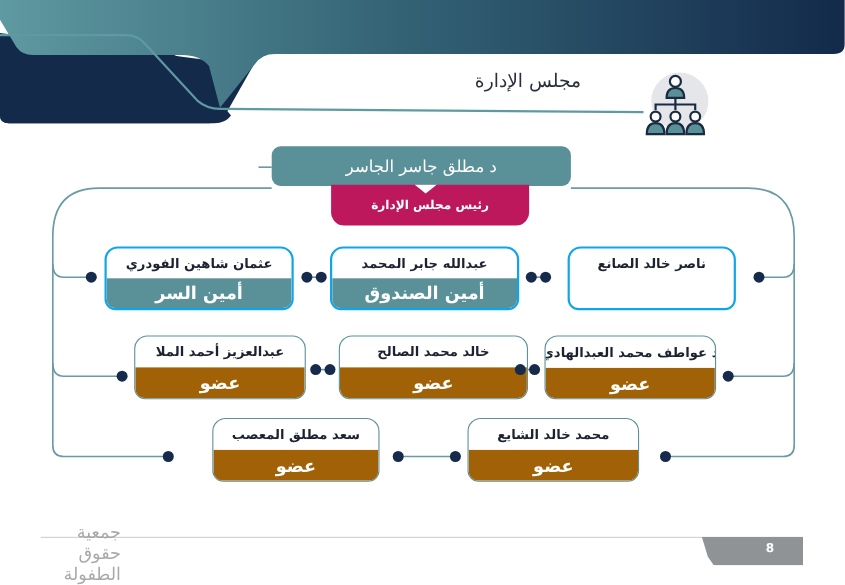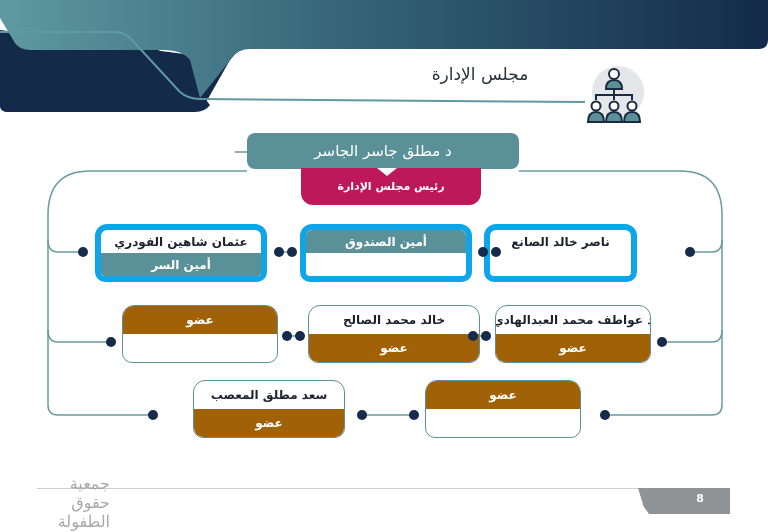--- a/index.html
+++ b/index.html
@@ -5,27 +5,27 @@
   html, body { margin:0; padding:0; }
   body { width:768px; height:532px; background:#ffffff; position:relative; overflow:hidden;
          font-family:"DejaVu Sans", sans-serif; direction:rtl; }
   .abs { position:absolute; }
   
   #hdr-svg { position:absolute; left:0; top:0; }
   .page-title { position:absolute; left:400px; top:64px; width:160px; text-align:center;
     font-size:17px; color:#2a2f3a; font-weight:normal; }
   #lines { position:absolute; left:0; top:0; }
   
-  .card { position:absolute; box-sizing:border-box; border:6px solid #0ea5e9; border-radius:12px 12px 10px 10px;
+  .card { position:absolute; box-sizing:border-box; border:2px solid #0ea5e9; border-radius:12px 12px 10px 10px;
           overflow:hidden; background:#fff; }
   .card.light { border-color:#5d919a; border-width:1.5px; }
   .card .nm { height:50%; display:flex; align-items:center; justify-content:center;
               font-size:12px; color:#1c2230; font-weight:bold; white-space:nowrap; }
   .card .rl { height:50%; display:flex; align-items:center; justify-content:center;
-              font-size:12px; color:#ffffff; font-weight:bold; }
+              font-size:16px; color:#ffffff; font-weight:bold; }
   .rl.teal { background:#5a9199; }
   .rl.navy { background:#a16207; }
   .chair { position:absolute; left:247px; top:133px; width:272px; height:36px;
     background:#5a9199; border-radius:8px; color:#fff; font-size:15px; font-weight:normal;
     display:flex; align-items:center; justify-content:center; }
   .chair-role { position:absolute; left:277px; top:168px; width:180px; height:37px;
     background:#be185d; border-radius:0 0 12px 12px; color:#fff; font-size:11px; font-weight:bold;
     display:flex; align-items:center; justify-content:center;margin-left:24px; }
   .chair-arrow { position:absolute; left:377px; top:168px; width:0; height:0;
     border-left:10px solid transparent; border-right:10px solid transparent; border-top:8px solid #ffffff; }
@@ -91,44 +91,47 @@
     <path d="M300,336 L288,336"></path>
     <path d="M486,336 L474,336"></path>
     <path d="M362,415 L414,415"></path>
   </g>
 </svg>
 
 <div class="chair">د مطلق جاسر الجاسر</div>
 <div class="chair-role">رئيس مجلس الإدارة</div>
 <div class="chair-arrow"></div>
 
-<div class="card" style="left:484px;top:224px;width:153px;height:58px">
+<div class="card" style="left:516px;top:224px;width:153px;height:58px">
   <div class="nm">ناصر خالد الصانع</div>
 </div>
 <div class="card" style="left:300px;top:224px;width:172px;height:58px">
+  <div class="nm">عبدالله جابر المحمد</div>
   <div class="rl teal">أمين الصندوق</div>
 </div>
 <div class="card" style="left:95px;top:224px;width:172px;height:58px">
   <div class="nm">عثمان شاهين الفودري</div>
   <div class="rl teal">أمين السر</div>
 </div>
 
 <div class="card light" style="left:495px;top:305px;width:156px;height:58px">
   <div class="nm">د عواطف محمد العبدالهادي</div>
   <div class="rl navy">عضو</div>
 </div>
 <div class="card light" style="left:308px;top:305px;width:172px;height:58px">
   <div class="nm">خالد محمد الصالح</div>
   <div class="rl navy">عضو</div>
 </div>
 <div class="card light" style="left:122px;top:305px;width:156px;height:58px">
+  <div class="nm">عبدالعزيز أحمد الملا</div>
   <div class="rl navy">عضو</div>
 </div>
 
 <div class="card light" style="left:425px;top:380px;width:156px;height:58px">
+  <div class="nm">محمد خالد الشايع</div>
   <div class="rl navy">عضو</div>
 </div>
 <div class="card light" style="left:193px;top:380px;width:152px;height:58px">
   <div class="nm">سعد مطلق المعصب</div>
   <div class="rl navy">عضو</div>
 </div>
 
 <div class="dot" style="left:78px;top:247px"></div>
 <div class="dot" style="left:274px;top:247px"></div>
 <div class="dot" style="left:287px;top:247px"></div>

